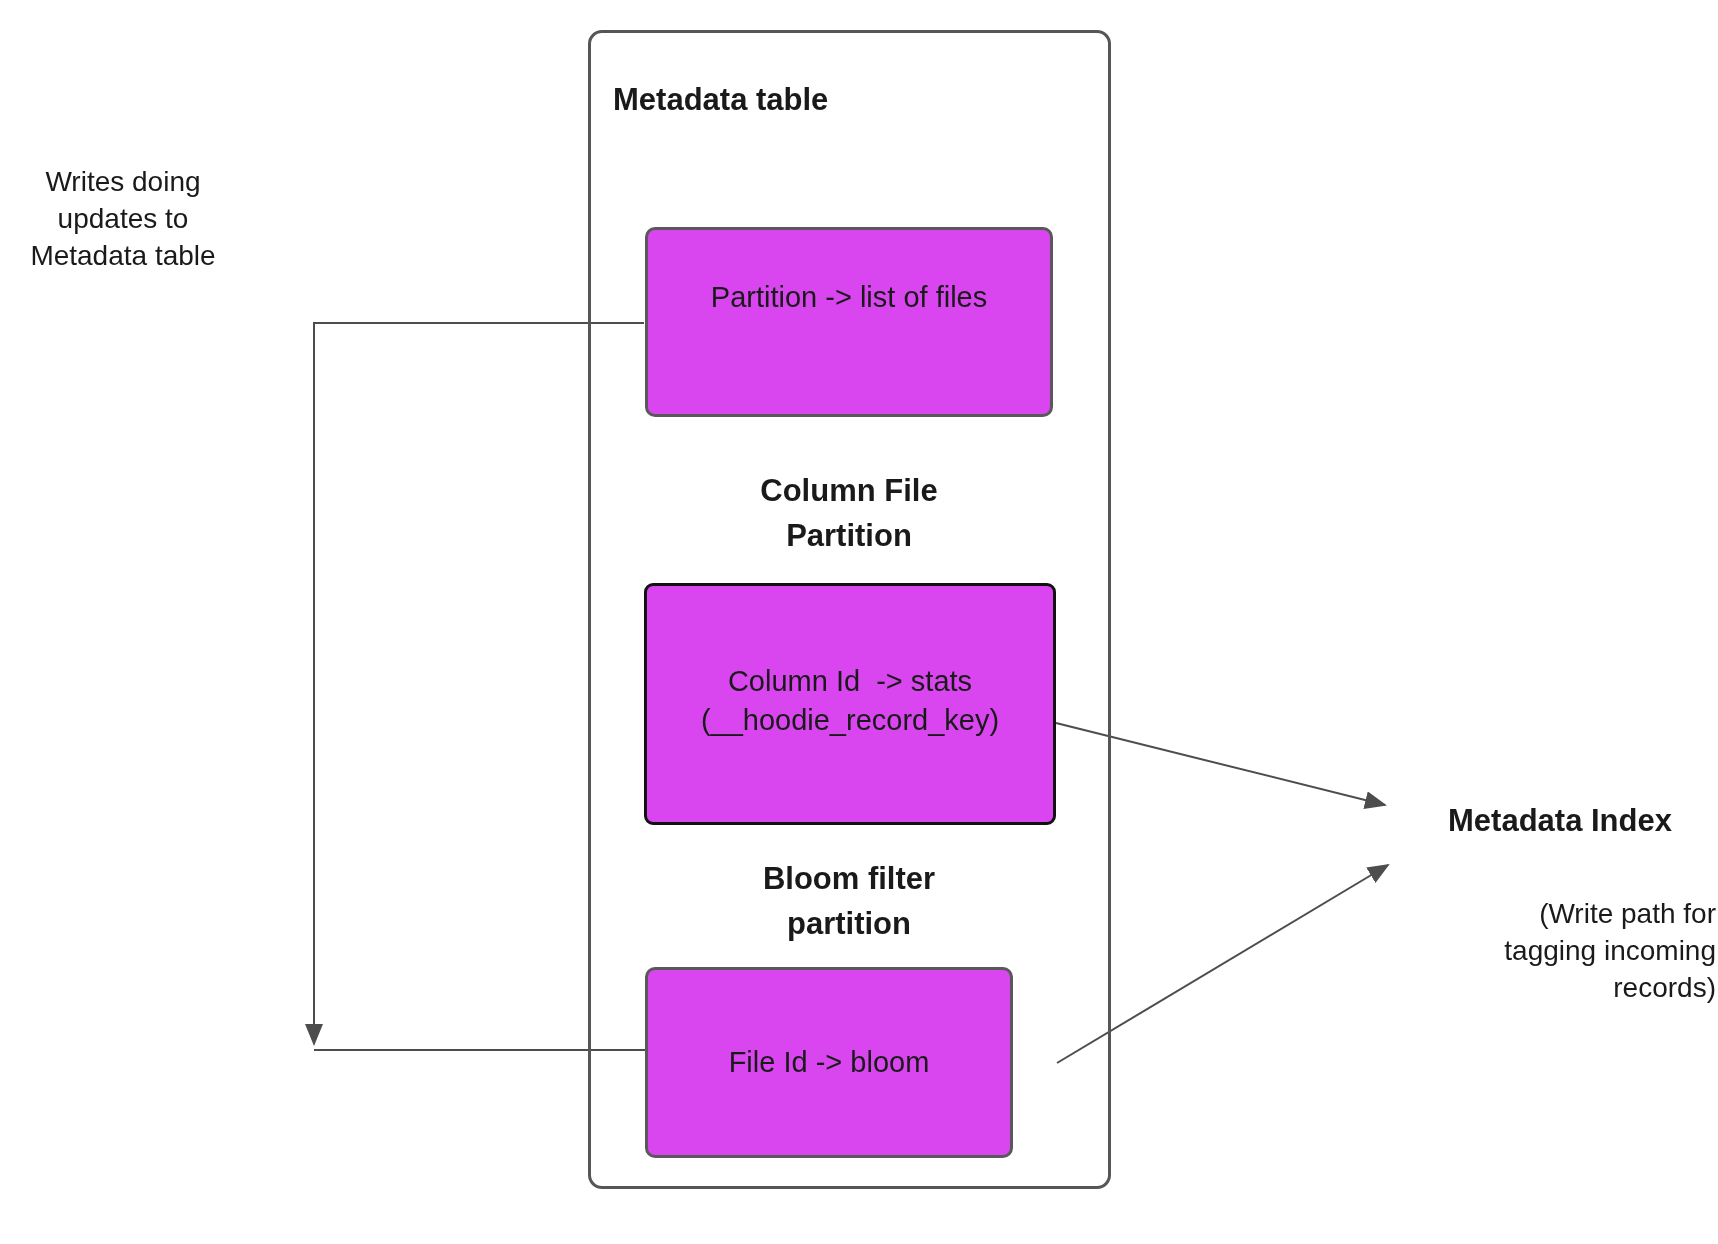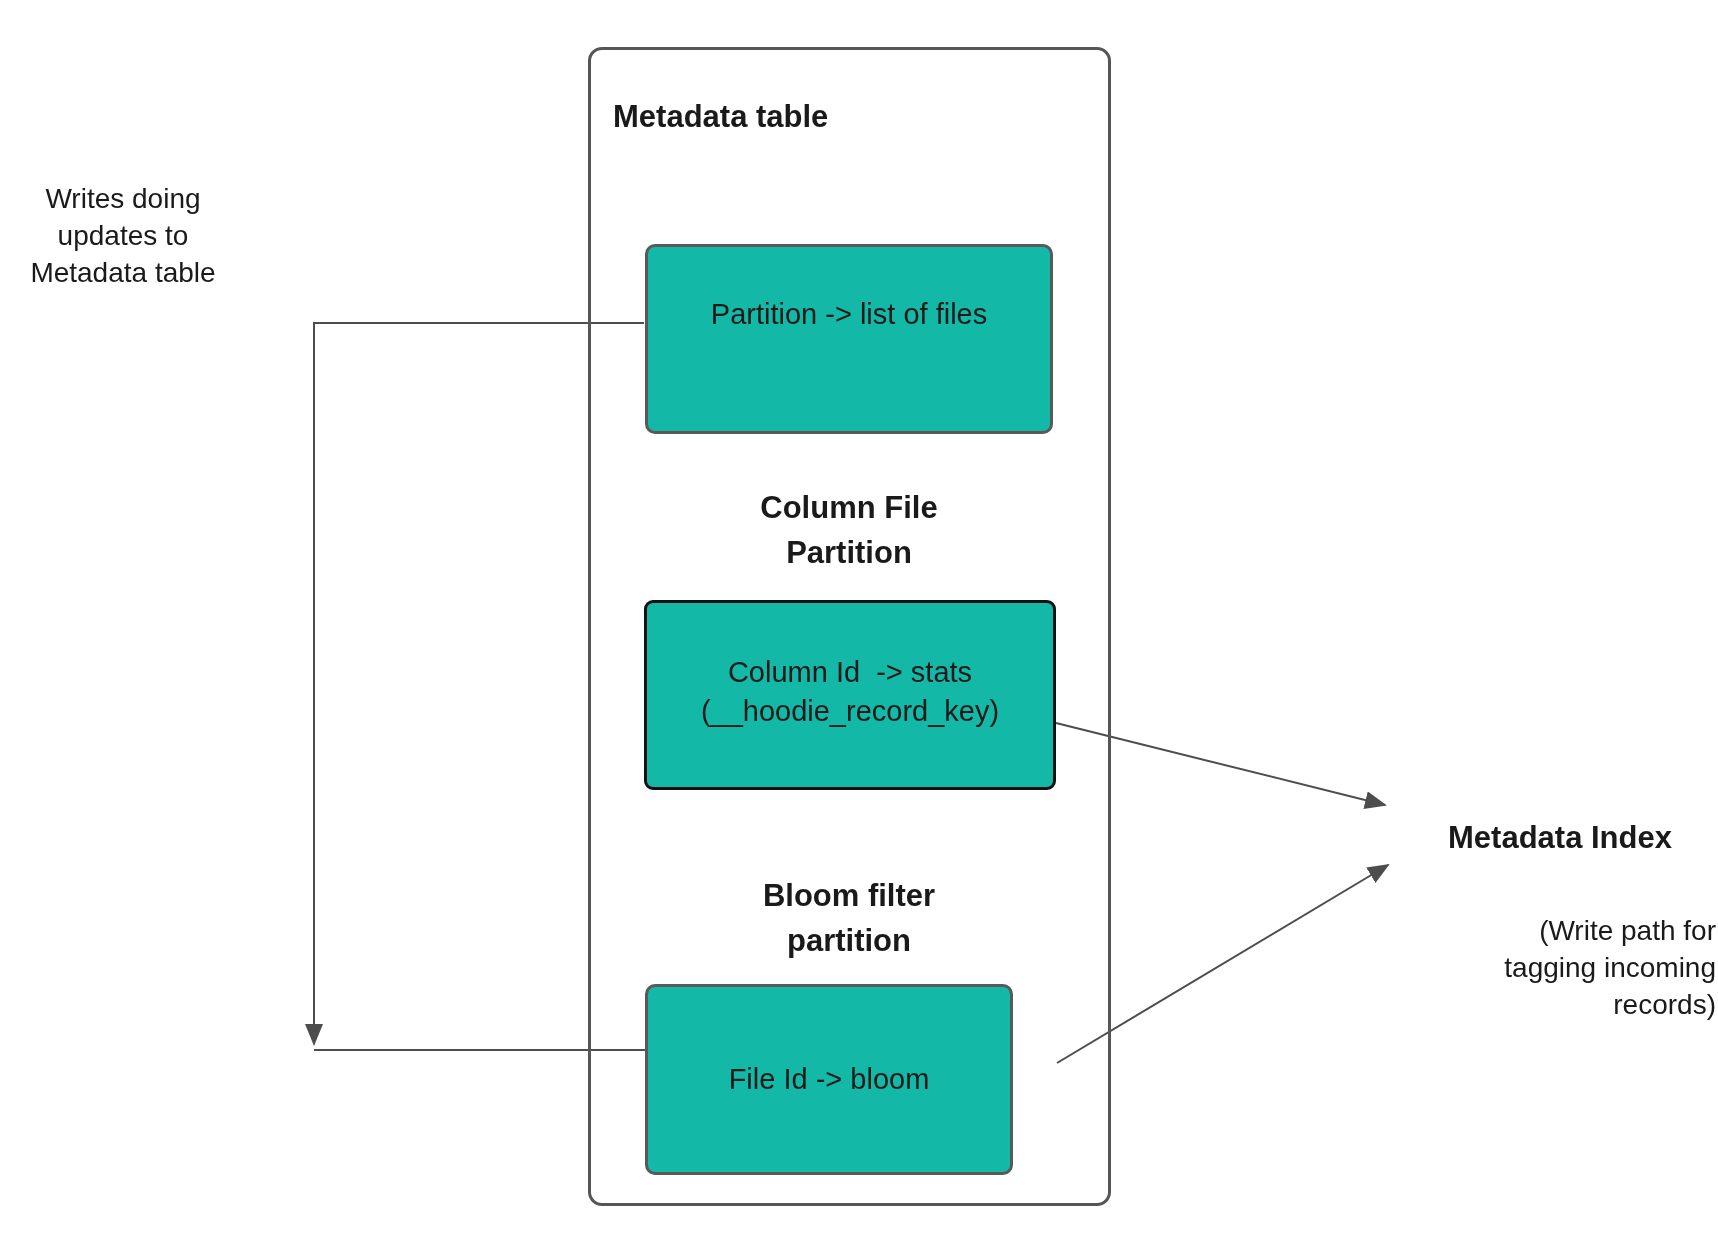--- a/index.html
+++ b/index.html
@@ -9,21 +9,21 @@
   }
   .canvas {
     position: relative;
     width: 1718px;
     height: 1244px;
     background: #ffffff;
     overflow: hidden;
     font-family: "Liberation Sans", "DejaVu Sans", sans-serif;
     color: #1a1a1a;
   }
-  .abs { position: absolute; margin-top: 17px; }
+  .abs { position: absolute; }
   .multiline { white-space: pre-wrap; }
 
   .connector-layer {
     position: absolute;
     left: 0; top: 0;
     width: 1718px;
     height: 1244px;
     pointer-events: none;
   }
 
@@ -66,32 +66,32 @@
   .h-bloom  { top: 856px; }
 
   .part-box {
     box-sizing: border-box;
     display: flex;
     align-items: center;
     justify-content: center;
     text-align: center;
     font-size: 29px;
     line-height: 39px;
-    background: #14b8a6;
+    background: #d946ef;
   }
   .b-files {
     left: 645px; top: 227px;
     width: 408px; height: 190px;
     border: 3px solid #595959;
     border-radius: 10px;
     padding-bottom: 50px;
   }
   .b-column {
     left: 644px; top: 583px;
-    width: 412px; height: 190px;
+    width: 412px; height: 242px;
     border: 3px solid #111111;
     border-radius: 9px;
     padding-bottom: 6px;
   }
   .b-bloom {
     left: 645px; top: 967px;
     width: 368px; height: 191px;
     border: 3px solid #595959;
     border-radius: 10px;
   }

